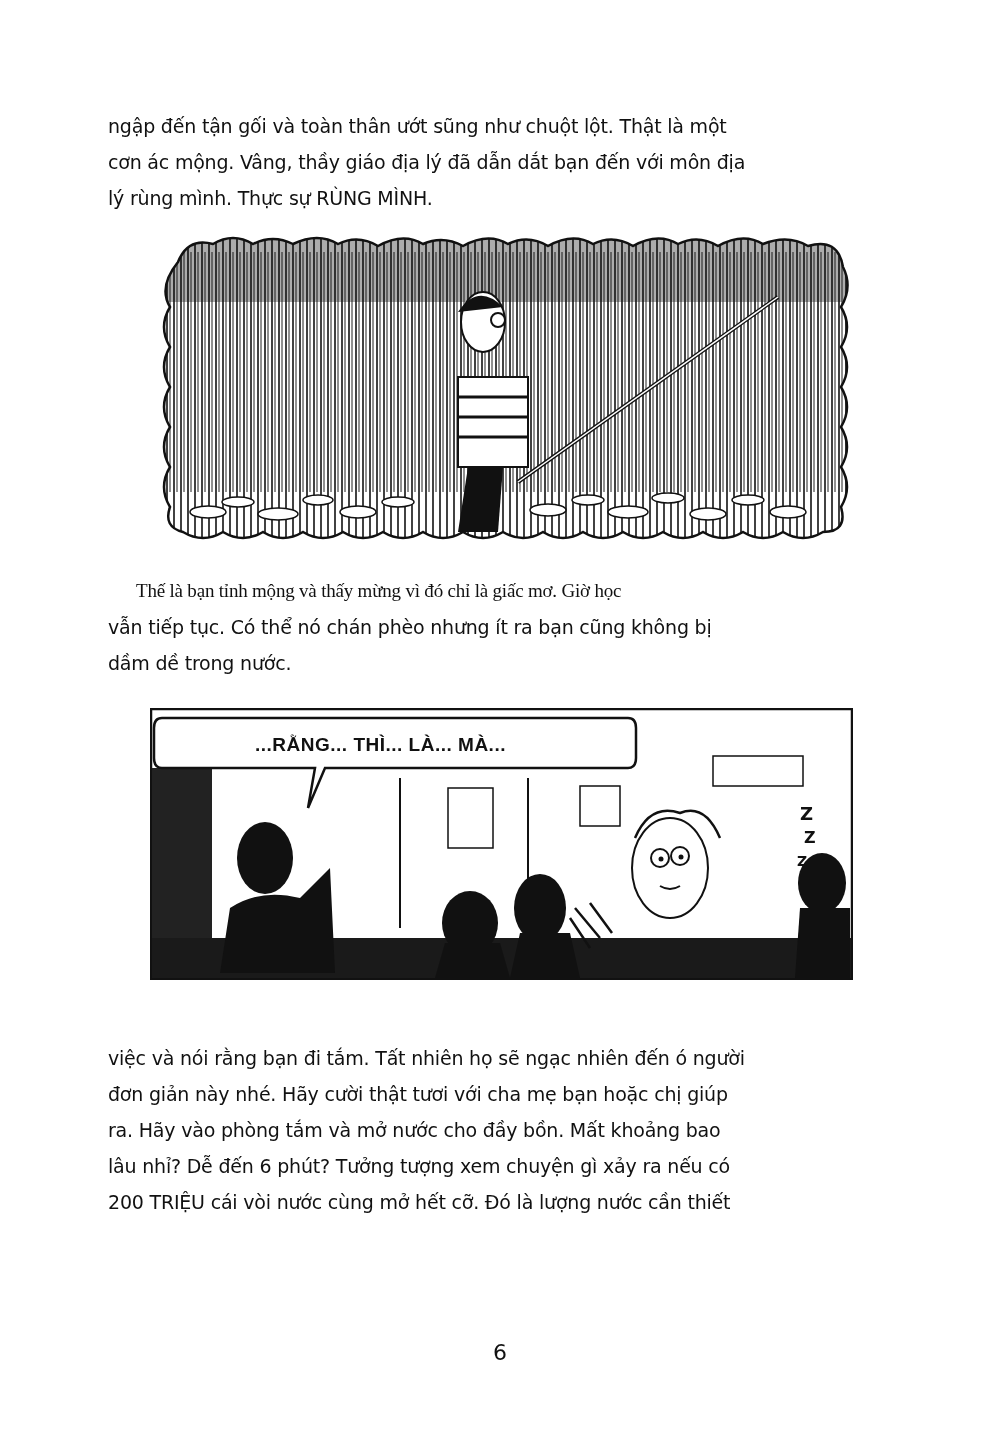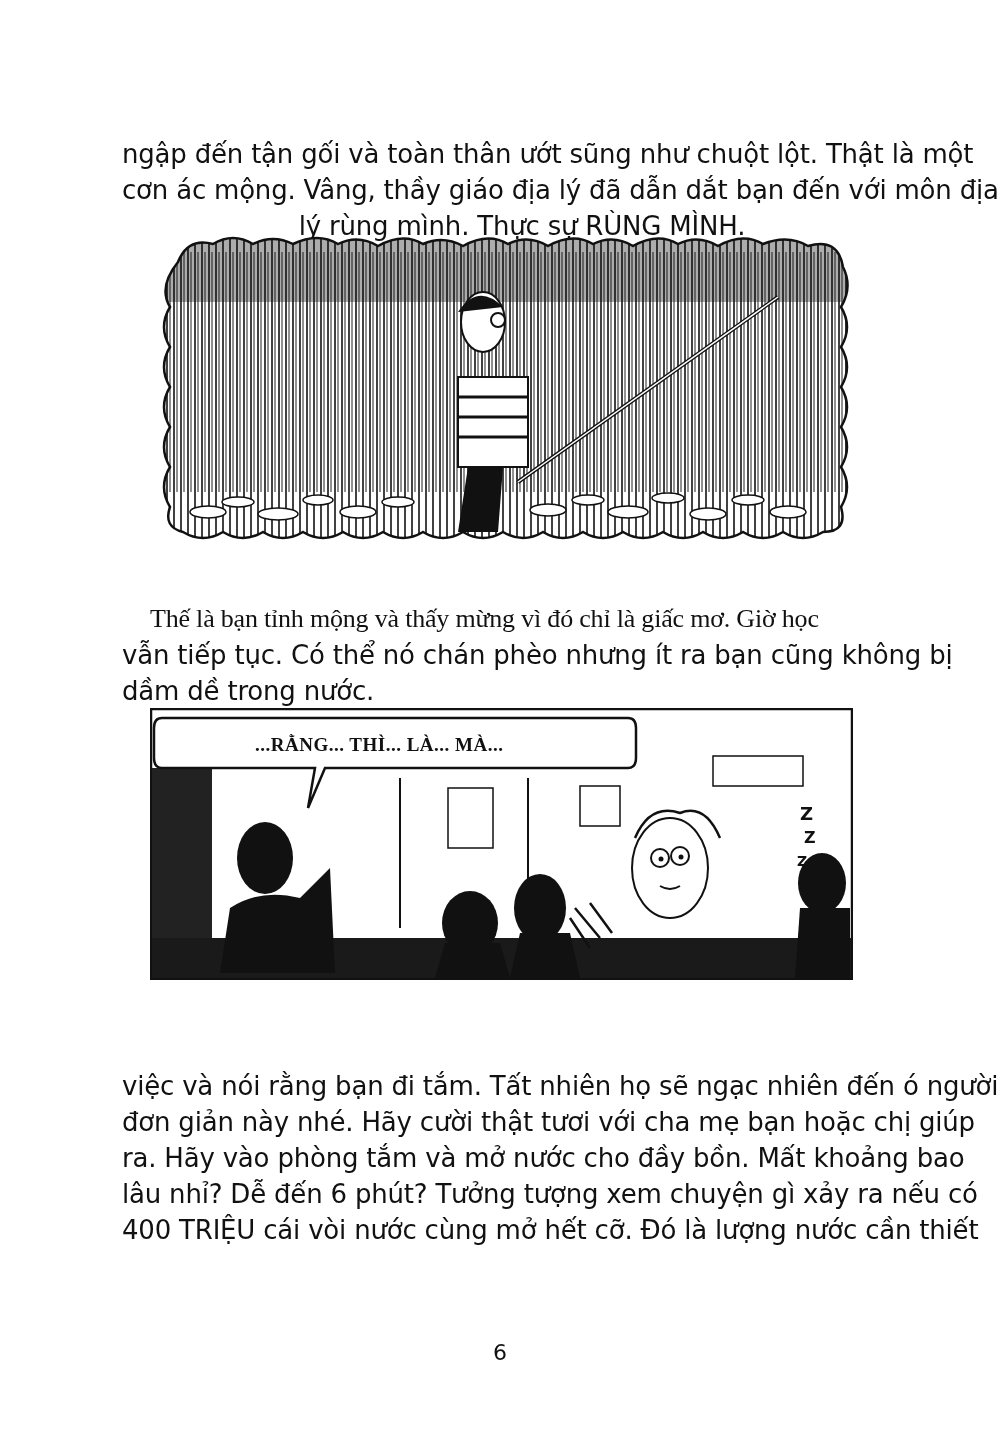--- a/index.html
+++ b/index.html
@@ -1,46 +1,45 @@
 <!DOCTYPE html>
 <html><head>
 <meta charset="utf-8">
 <style>
   html, body { margin: 0; padding: 0; }
   body {
     width: 1000px; height: 1435px; background: #ffffff; position: relative; overflow: hidden;
     font-family: "DejaVu Sans", sans-serif; color: #111;
   }
   .para {
-    position: absolute; left: 122px; width: 800px;
-    font-size: 26px; line-height: 36px; text-align: justify;
+    position: absolute; left: 108px; width: 800px;
+    font-size: 19px; line-height: 36px; text-align: justify;
     letter-spacing: -0.2px;
-    margin-top: 28px;
   }
   .para .line { display: block; white-space: nowrap; }
   .indent { padding-left: 28px; font-family: Liberation Serif, serif; }
   #p1 { top: 108px; }
   #p2 { top: 573px; }
   #p3 { top: 1040px; }
   .page-num { position: absolute; top: 1340px; left: 0; width: 1000px; text-align: center; font-size: 22px; }
 
   .illus1 { position: absolute; left: 158px; top: 232px; width: 695px; height: 315px; }
   .illus2 { position: absolute; left: 150px; top: 708px; width: 703px; height: 272px; }
   .speech-text {
     position: absolute; left: 255px; top: 734px; font-size: 19px; font-weight: bold;
-    letter-spacing: 0.5px; font-family: Liberation Serif, serif;
+    letter-spacing: 0.5px; font-family: Liberation Sans, sans-serif;
   }
 </style>
 </head>
 <body>
 
 <div class="para" id="p1">
   <span class="line">ngập đến tận gối và toàn thân ướt sũng như chuột lột. Thật là một</span>
   <span class="line">cơn ác mộng. Vâng, thầy giáo địa lý đã dẫn dắt bạn đến với môn địa</span>
-  <span class="line" style="text-align:center">lý rùng mình. Thực sự RÙNG MÌNH.</span>
+  <span class="line" style="text-align:left">lý rùng mình. Thực sự RÙNG MÌNH.</span>
 </div>
 
 <svg class="illus1" viewBox="0 0 695 315">
   <defs>
     <pattern id="rain" width="7" height="315" patternUnits="userSpaceOnUse">
       <rect width="7" height="315" fill="#fff"></rect>
       <line x1="2" y1="0" x2="2" y2="315" stroke="#111" stroke-width="1.6"></line>
       <line x1="5" y1="20" x2="5" y2="260" stroke="#222" stroke-width="1"></line>
     </pattern>
     <clipPath id="cloudclip">
@@ -126,16 +125,16 @@
 
   <path d="M12,10 L478,10 Q486,10 486,20 L486,50 Q486,60 478,60 L175,60 L158,100 L165,60 L12,60 Q4,60 4,50 L4,20 Q4,10 12,10 Z" fill="#fff" stroke="#111" stroke-width="2.5"></path>
 </svg>
 <div class="speech-text">...RẰNG... THÌ... LÀ... MÀ...</div>
 
 <div class="para" id="p3">
   <span class="line">việc và nói rằng bạn đi tắm. Tất nhiên họ sẽ ngạc nhiên đến ó người</span>
   <span class="line">đơn giản này nhé. Hãy cười thật tươi với cha mẹ bạn hoặc chị giúp</span>
   <span class="line">ra. Hãy vào phòng tắm và mở nước cho đầy bồn. Mất khoảng bao</span>
   <span class="line">lâu nhỉ? Dễ đến 6 phút? Tưởng tượng xem chuyện gì xảy ra nếu có</span>
-  <span class="line">400 TRIỆU cái vòi nước cùng mở hết cỡ. Đó là lượng nước cần thiết</span>
+  <span class="line">200 TRIỆU cái vòi nước cùng mở hết cỡ. Đó là lượng nước cần thiết</span>
 </div>
 
 <div class="page-num">6</div>
 
 </body></html>

